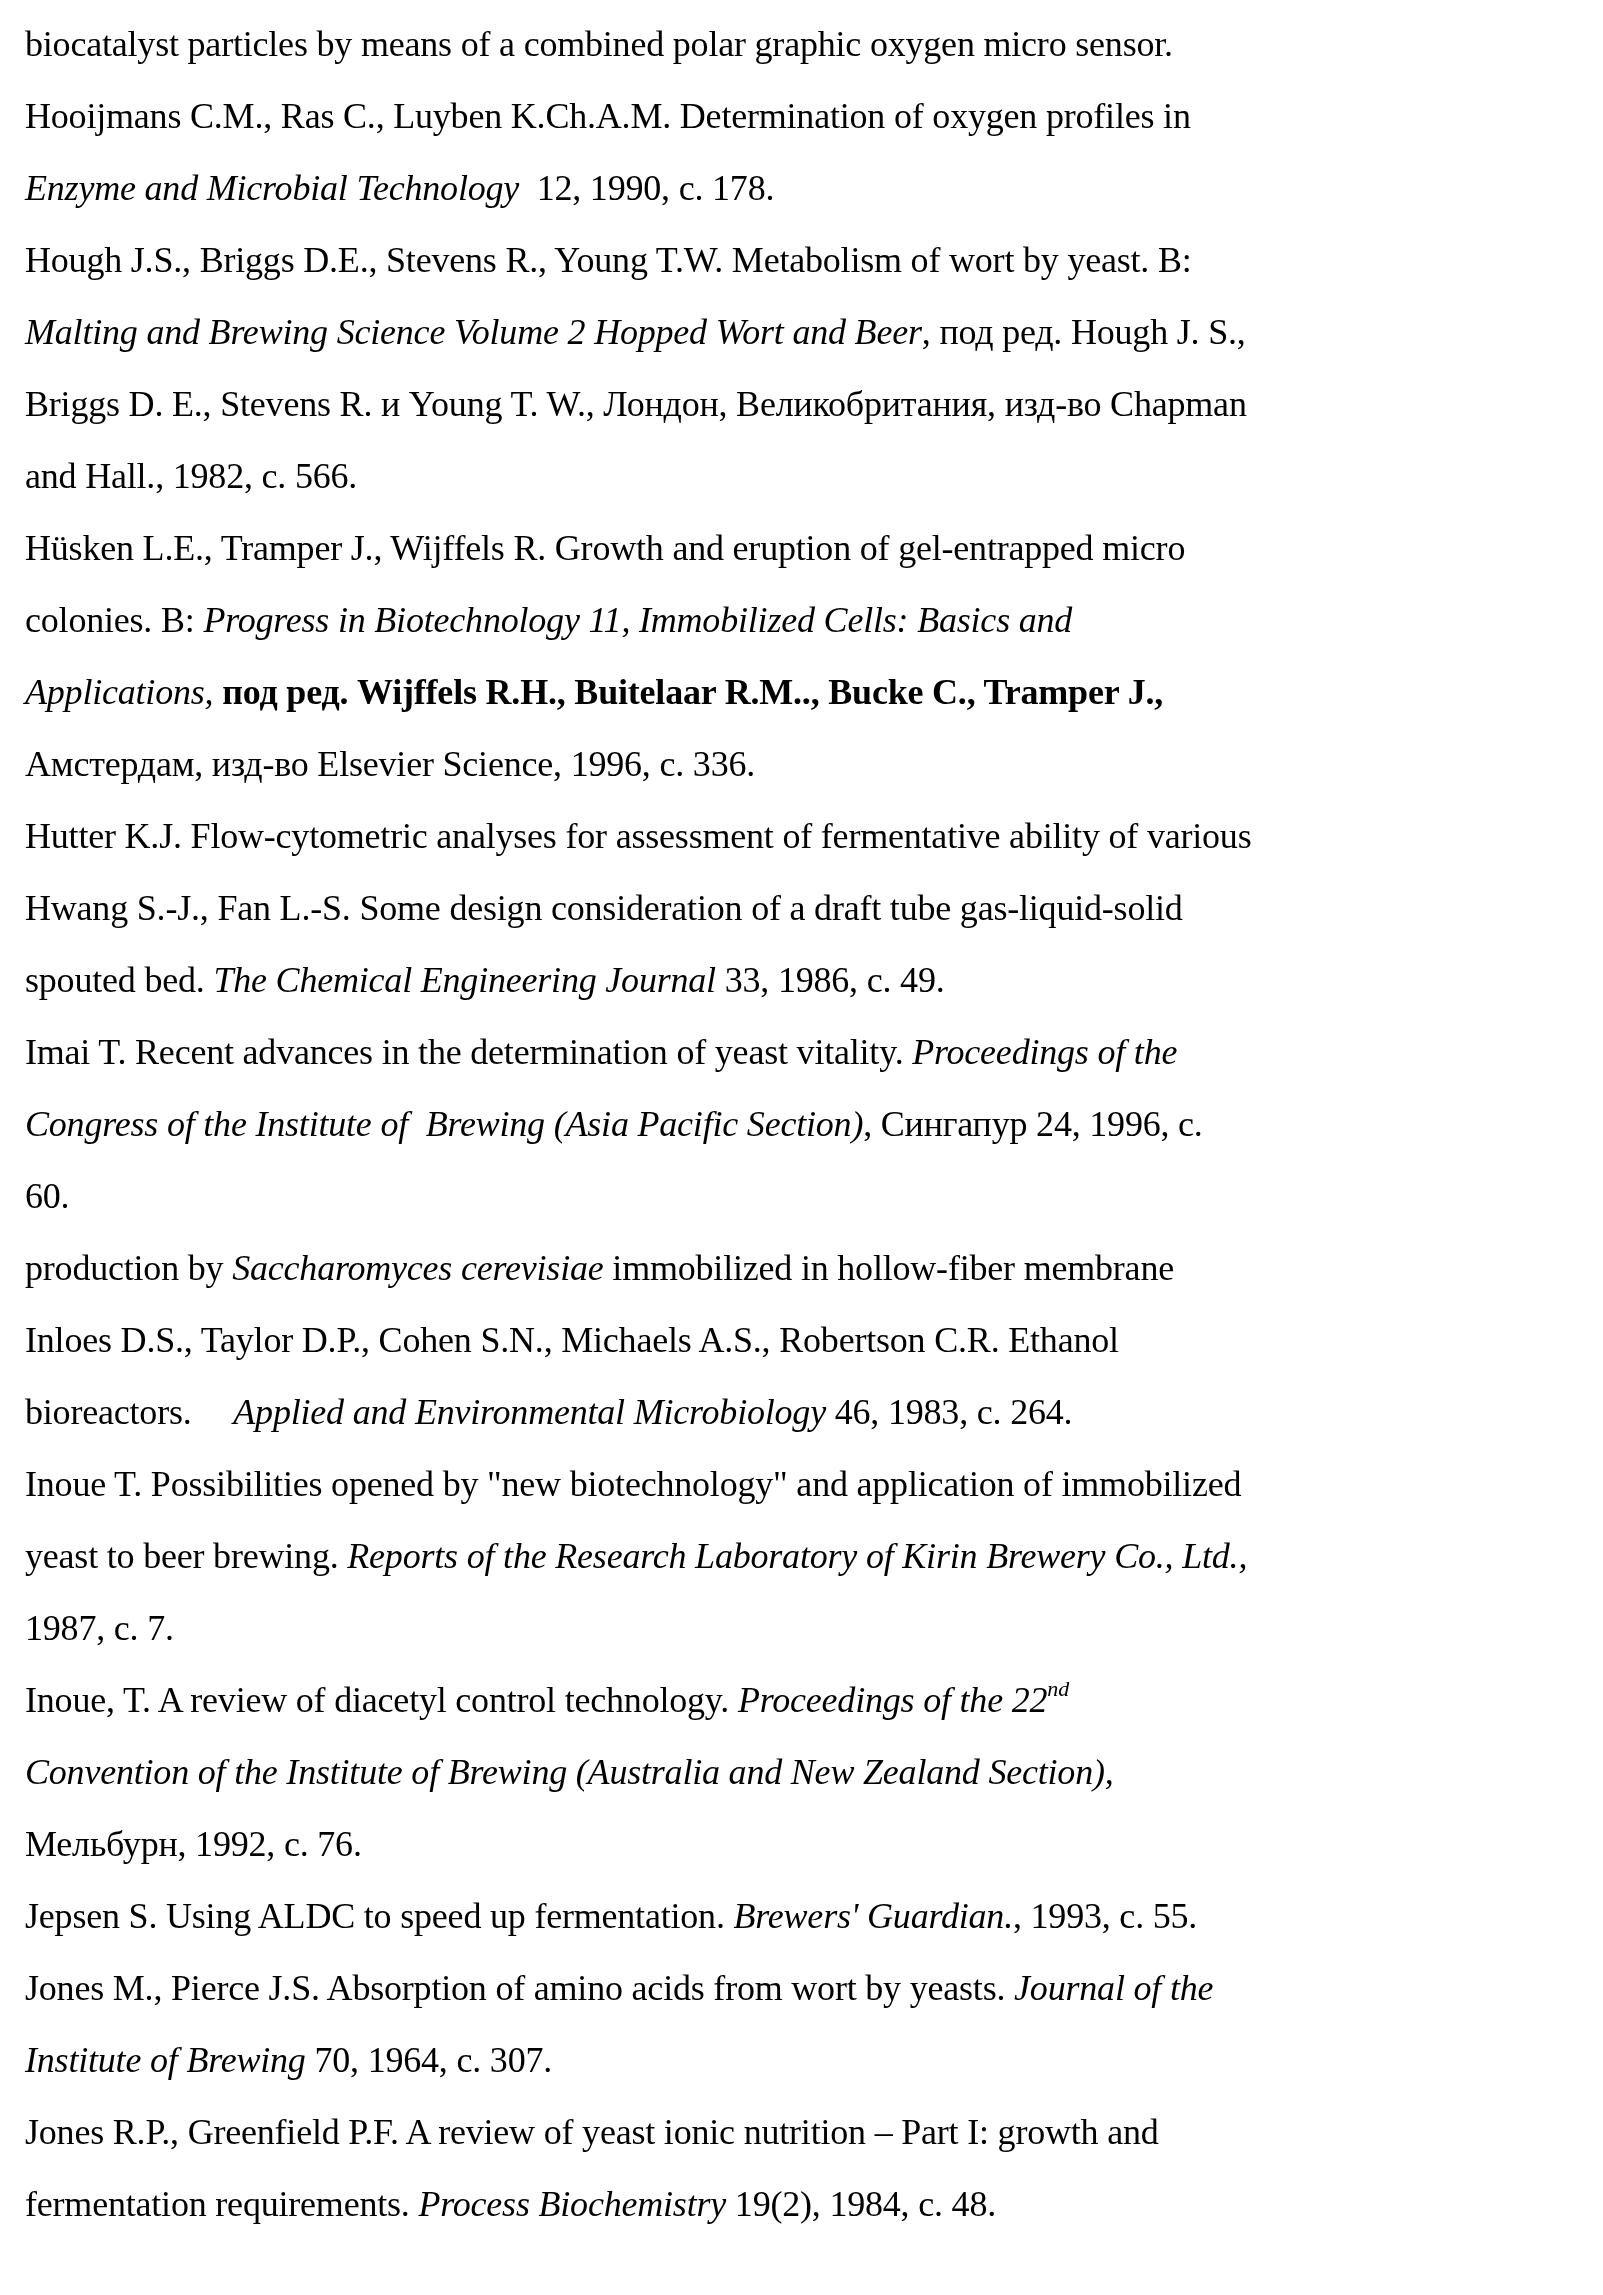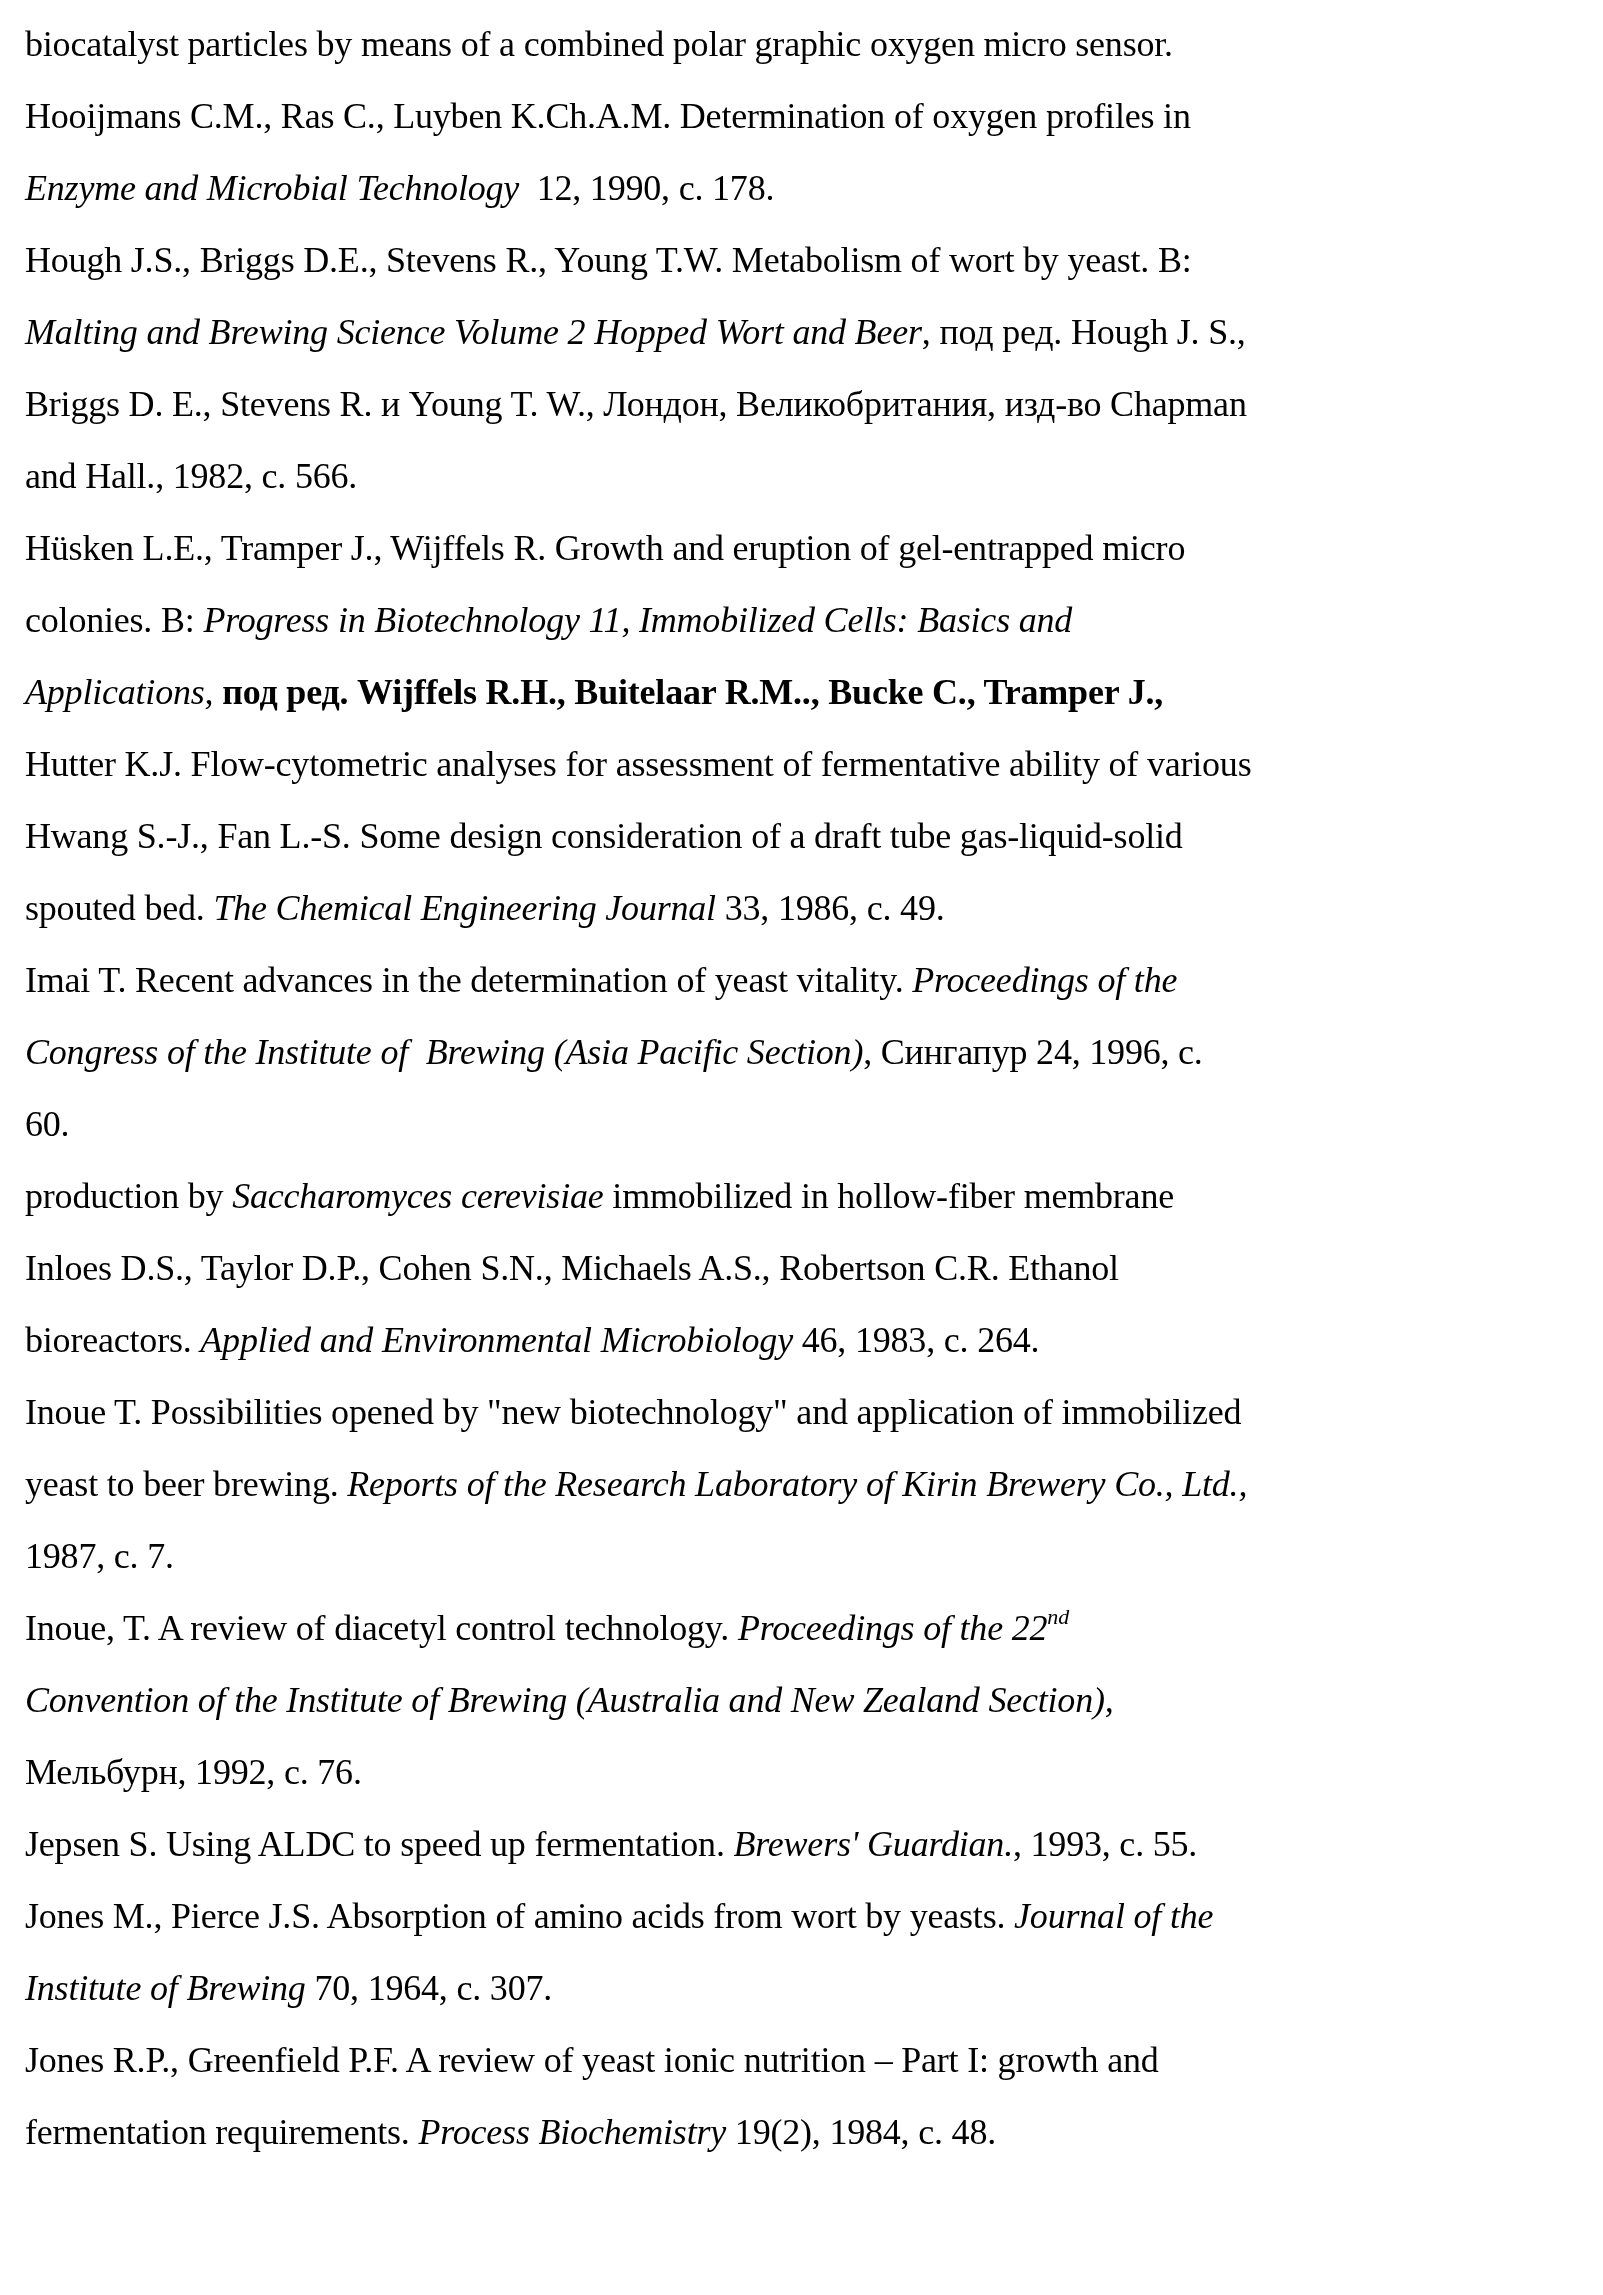--- a/index.html
+++ b/index.html
@@ -49,37 +49,38 @@
     <div class="entry">
       <div class="line"><span style="white-space: pre;">Hough J.S., Briggs D.E., Stevens R., Young T.W. Metabolism of wort by yeast. B:</span></div>
       <div class="line"><span class="i" style="white-space: pre;">Malting and Brewing Science Volume 2 Hopped Wort and Beer</span><span style="white-space: pre;">, под ред. Hough J. S.,</span></div>
       <div class="line"><span style="white-space: pre;">Briggs D. E., Stevens R. и Young T. W., Лондон, Великобритания, изд-во Chapman</span></div>
       <div class="line"><span style="white-space: pre;">and Hall., 1982, c. 566.</span></div>
     </div>
     <div class="entry">
       <div class="line"><span style="white-space: pre;">Hüsken L.E., Tramper J., Wijffels R. Growth and eruption of gel-entrapped micro</span></div>
       <div class="line"><span style="white-space: pre;">colonies. B: </span><span class="i" style="white-space: pre;">Progress in Biotechnology 11, Immobilized Cells: Basics and</span></div>
       <div class="line"><span class="i" style="white-space: pre;">Applications,</span><span style="white-space: pre; font-weight: bold;"> под ред. Wijffels R.H., Buitelaar R.M.., Bucke C., Tramper J.,</span></div>
+      <div class="line"><span style="white-space: pre;">Амстердам, изд-во Elsevier Science, 1996, c. 336.</span></div>
     </div>
     <div class="entry">
       <div class="line"><span style="white-space: pre;">Hutter K.J. Flow-cytometric analyses for assessment of fermentative ability of various</span></div>
     </div>
     <div class="entry">
       <div class="line"><span style="white-space: pre;">Hwang S.-J., Fan L.-S. Some design consideration of a draft tube gas-liquid-solid</span></div>
       <div class="line"><span style="white-space: pre;">spouted bed. </span><span class="i" style="white-space: pre;">The Chemical Engineering Journal</span><span style="white-space: pre;"> 33, 1986, c. 49.</span></div>
     </div>
     <div class="entry">
       <div class="line"><span style="white-space: pre;">Imai T. Recent advances in the determination of yeast vitality. </span><span class="i" style="white-space: pre;">Proceedings of the</span></div>
       <div class="line"><span class="i" style="white-space: pre;">Congress of the Institute of  Brewing (Asia Pacific Section)</span><span style="white-space: pre;">, Сингапур 24, 1996, c.</span></div>
       <div class="line"><span style="white-space: pre;">60.</span></div>
     </div>
     <div class="entry">
       <div class="line"><span style="white-space: pre;">production by </span><span class="i" style="white-space: pre;">Saccharomyces cerevisiae</span><span style="white-space: pre;"> immobilized in hollow-fiber membrane</span></div>
       <div class="line"><span style="white-space: pre;">Inloes D.S., Taylor D.P., Cohen S.N., Michaels A.S., Robertson C.R. Ethanol</span></div>
-      <div class="line"><span style="white-space: pre;">bioreactors. </span><span class="i" style="white-space: pre;">Applied and Environmental Microbiology</span><span style="white-space: pre;"> 46, 1983, c. 264.</span></div>
+      <div class="line"><span style="white-space: pre;">bioreactors. </span><span class="i" style="white-space: pre; margin-left: 33px;">Applied and Environmental Microbiology</span><span style="white-space: pre;"> 46, 1983, c. 264.</span></div>
     </div>
     <div class="entry">
       <div class="line"><span style="white-space: pre;">Inoue T. Possibilities opened by "new biotechnology" and application of immobilized</span></div>
       <div class="line"><span style="white-space: pre;">yeast to beer brewing. </span><span class="i" style="white-space: pre;">Reports of the Research Laboratory of Kirin Brewery Co., Ltd.,</span></div>
       <div class="line"><span style="white-space: pre;">1987, c. 7.</span></div>
     </div>
     <div class="entry">
       <div class="line"><span style="white-space: pre;">Inoue, T. A review of diacetyl control technology. </span><span class="i" style="white-space: pre;">Proceedings of the 22</span><sup class="s" style="white-space: pre;">nd</sup></div>
       <div class="line"><span class="i" style="white-space: pre;">Convention of the Institute of Brewing (Australia and New Zealand Section),</span></div>
       <div class="line"><span style="white-space: pre;">Мельбурн, 1992, c. 76.</span></div>

